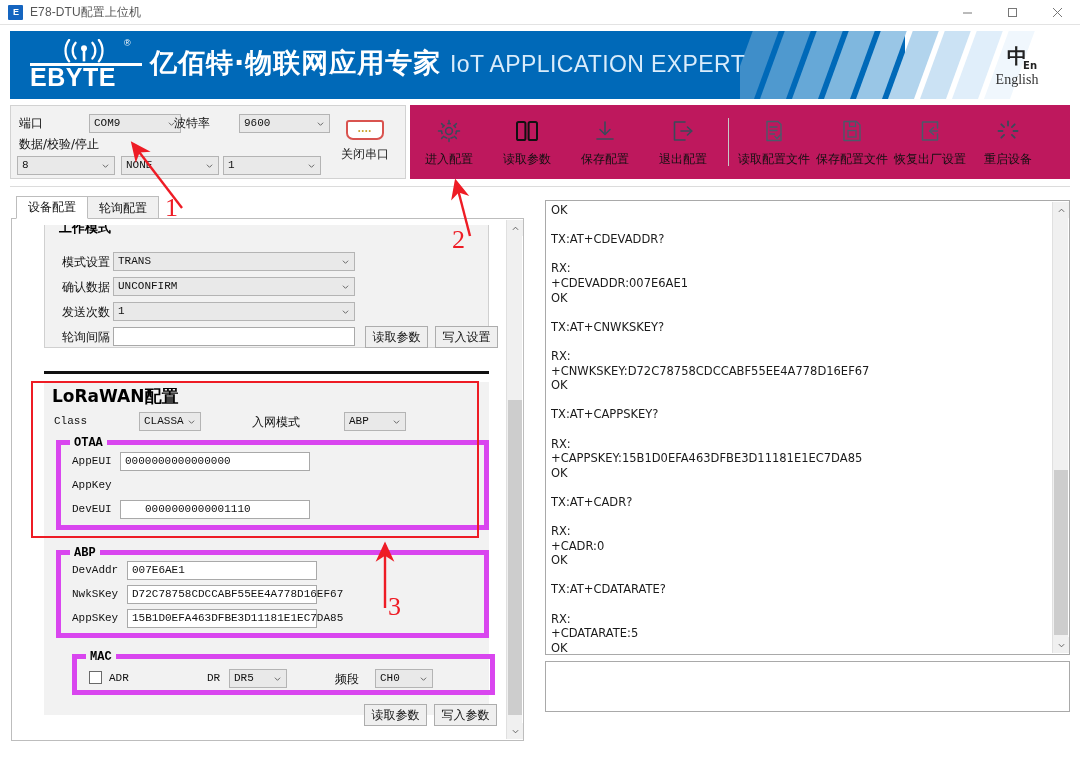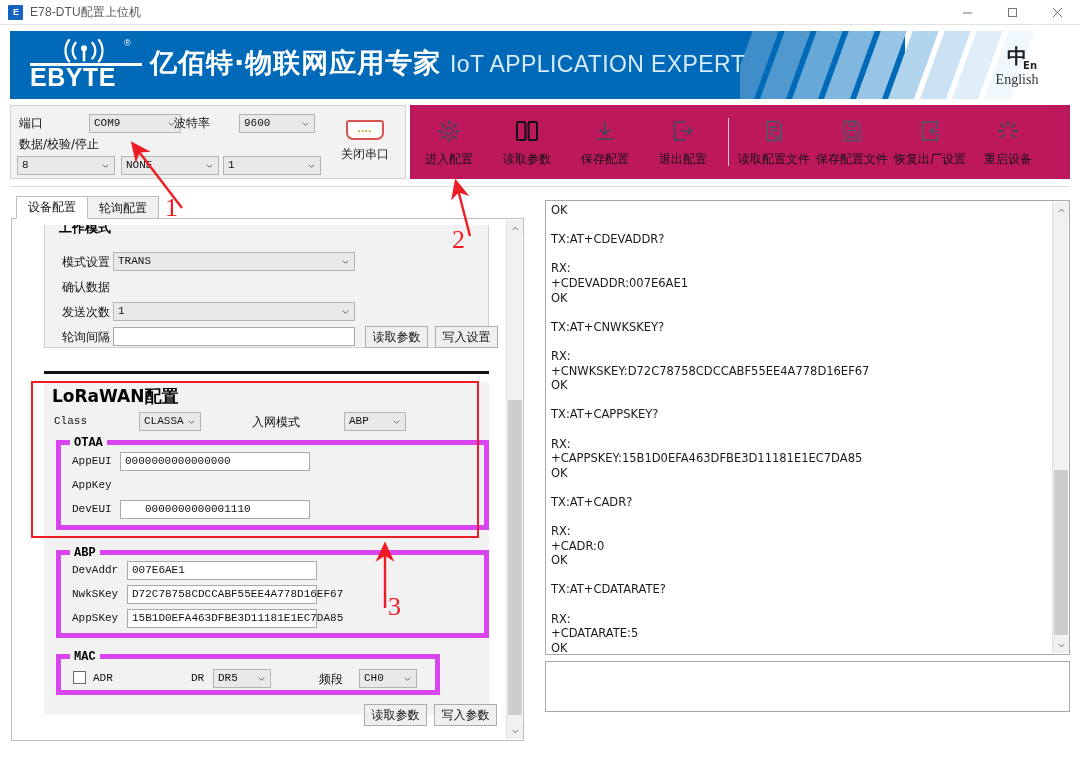--- a/index.html
+++ b/index.html
@@ -297,21 +297,21 @@
 
   <div class="serial-panel">
     <span class="lbl" style="position:absolute;left:8px;top:9px;">端口</span>
     <div class="sel" style="left:78px;top:8px;width:92px;">
       <span>COM9</span>
       <svg class="caret" viewBox="0 0 8 8">
           <path d="M1,2.5 L4,5.5 L7,2.5" stroke="#555" stroke-width="1" fill="none"></path>
         </svg>
     </div>
     <span class="lbl" style="position:absolute;left:163px;top:9px;">波特率</span>
-    <div class="sel" style="left:228px;top:8px;width:76px;">
+    <div class="sel" style="left:228px;top:8px;width:91px;">
       <span>9600</span>
       <svg class="caret" viewBox="0 0 8 8">
           <path d="M1,2.5 L4,5.5 L7,2.5" stroke="#555" stroke-width="1" fill="none"></path>
         </svg>
     </div>
 
     <span class="lbl" style="position:absolute;left:8px;top:30px;">数据/校验/停止</span>
     <div class="sel" style="left:6px;top:50px;width:98px;">
       <span>8</span>
       <svg class="caret" viewBox="0 0 8 8">
@@ -457,20 +457,26 @@
 
         <span class="row-lbl" style="left:17px; top:33px;">模式设置</span>
         <div class="sel" style="left:68px; top:31px; width:242px;">
           <span>TRANS</span>
           <svg class="caret" viewBox="0 0 8 8">
               <path d="M1,2.5 L4,5.5 L7,2.5" stroke="#555" stroke-width="1" fill="none"></path>
             </svg>
         </div>
 
         <span class="row-lbl" style="left:17px; top:58px;">确认数据</span>
+        <div class="sel" style="left:68px; top:56px; width:242px;">
+          <span>UNCONFIRM</span>
+          <svg class="caret" viewBox="0 0 8 8">
+              <path d="M1,2.5 L4,5.5 L7,2.5" stroke="#555" stroke-width="1" fill="none"></path>
+            </svg>
+        </div>
 
         <span class="row-lbl" style="left:17px; top:83px;">发送次数</span>
         <div class="sel" style="left:68px; top:81px; width:242px;">
           <span>1</span>
           <svg class="caret" viewBox="0 0 8 8">
               <path d="M1,2.5 L4,5.5 L7,2.5" stroke="#555" stroke-width="1" fill="none"></path>
             </svg>
         </div>
 
         <span class="row-lbl" style="left:17px; top:108px;">轮询间隔</span>
@@ -528,21 +534,21 @@
           <span class="mono-lbl" style="left:11px; top:33px;">NwkSKey</span>
           <div class="txtbox" style="left:66px; top:30px; width:190px;">
             <span>D72C78758CDCCABF55EE4A778D16EF67</span>
           </div>
           <span class="mono-lbl" style="left:11px; top:57px;">AppSKey</span>
           <div class="txtbox" style="left:66px; top:54px; width:190px;">
             <span>15B1D0EFA463DFBE3D11181E1EC7DA85</span>
           </div>
         </div>
 
-        <div class="subgroup" style="left:12px; top:272px; width:384px; height:41px;padding-left:48px;">
+        <div class="subgroup" style="left:28px; top:272px; width:423px; height:41px;padding-left:48px;">
           <span class="subgroup-title">MAC</span>
           <div class="cbx" id="adrCbx" style="left:12px; top:12px;"></div>
           <span class="mono-lbl" style="left:32px; top:13px;">ADR</span>
           <span class="mono-lbl" style="left:130px; top:13px;">DR</span>
           <div class="sel" style="left:152px; top:10px; width:58px;">
             <span>DR5</span>
             <svg class="caret" viewBox="0 0 8 8">
                 <path d="M1,2.5 L4,5.5 L7,2.5" stroke="#555" stroke-width="1" fill="none"></path>
               </svg>
           </div>

